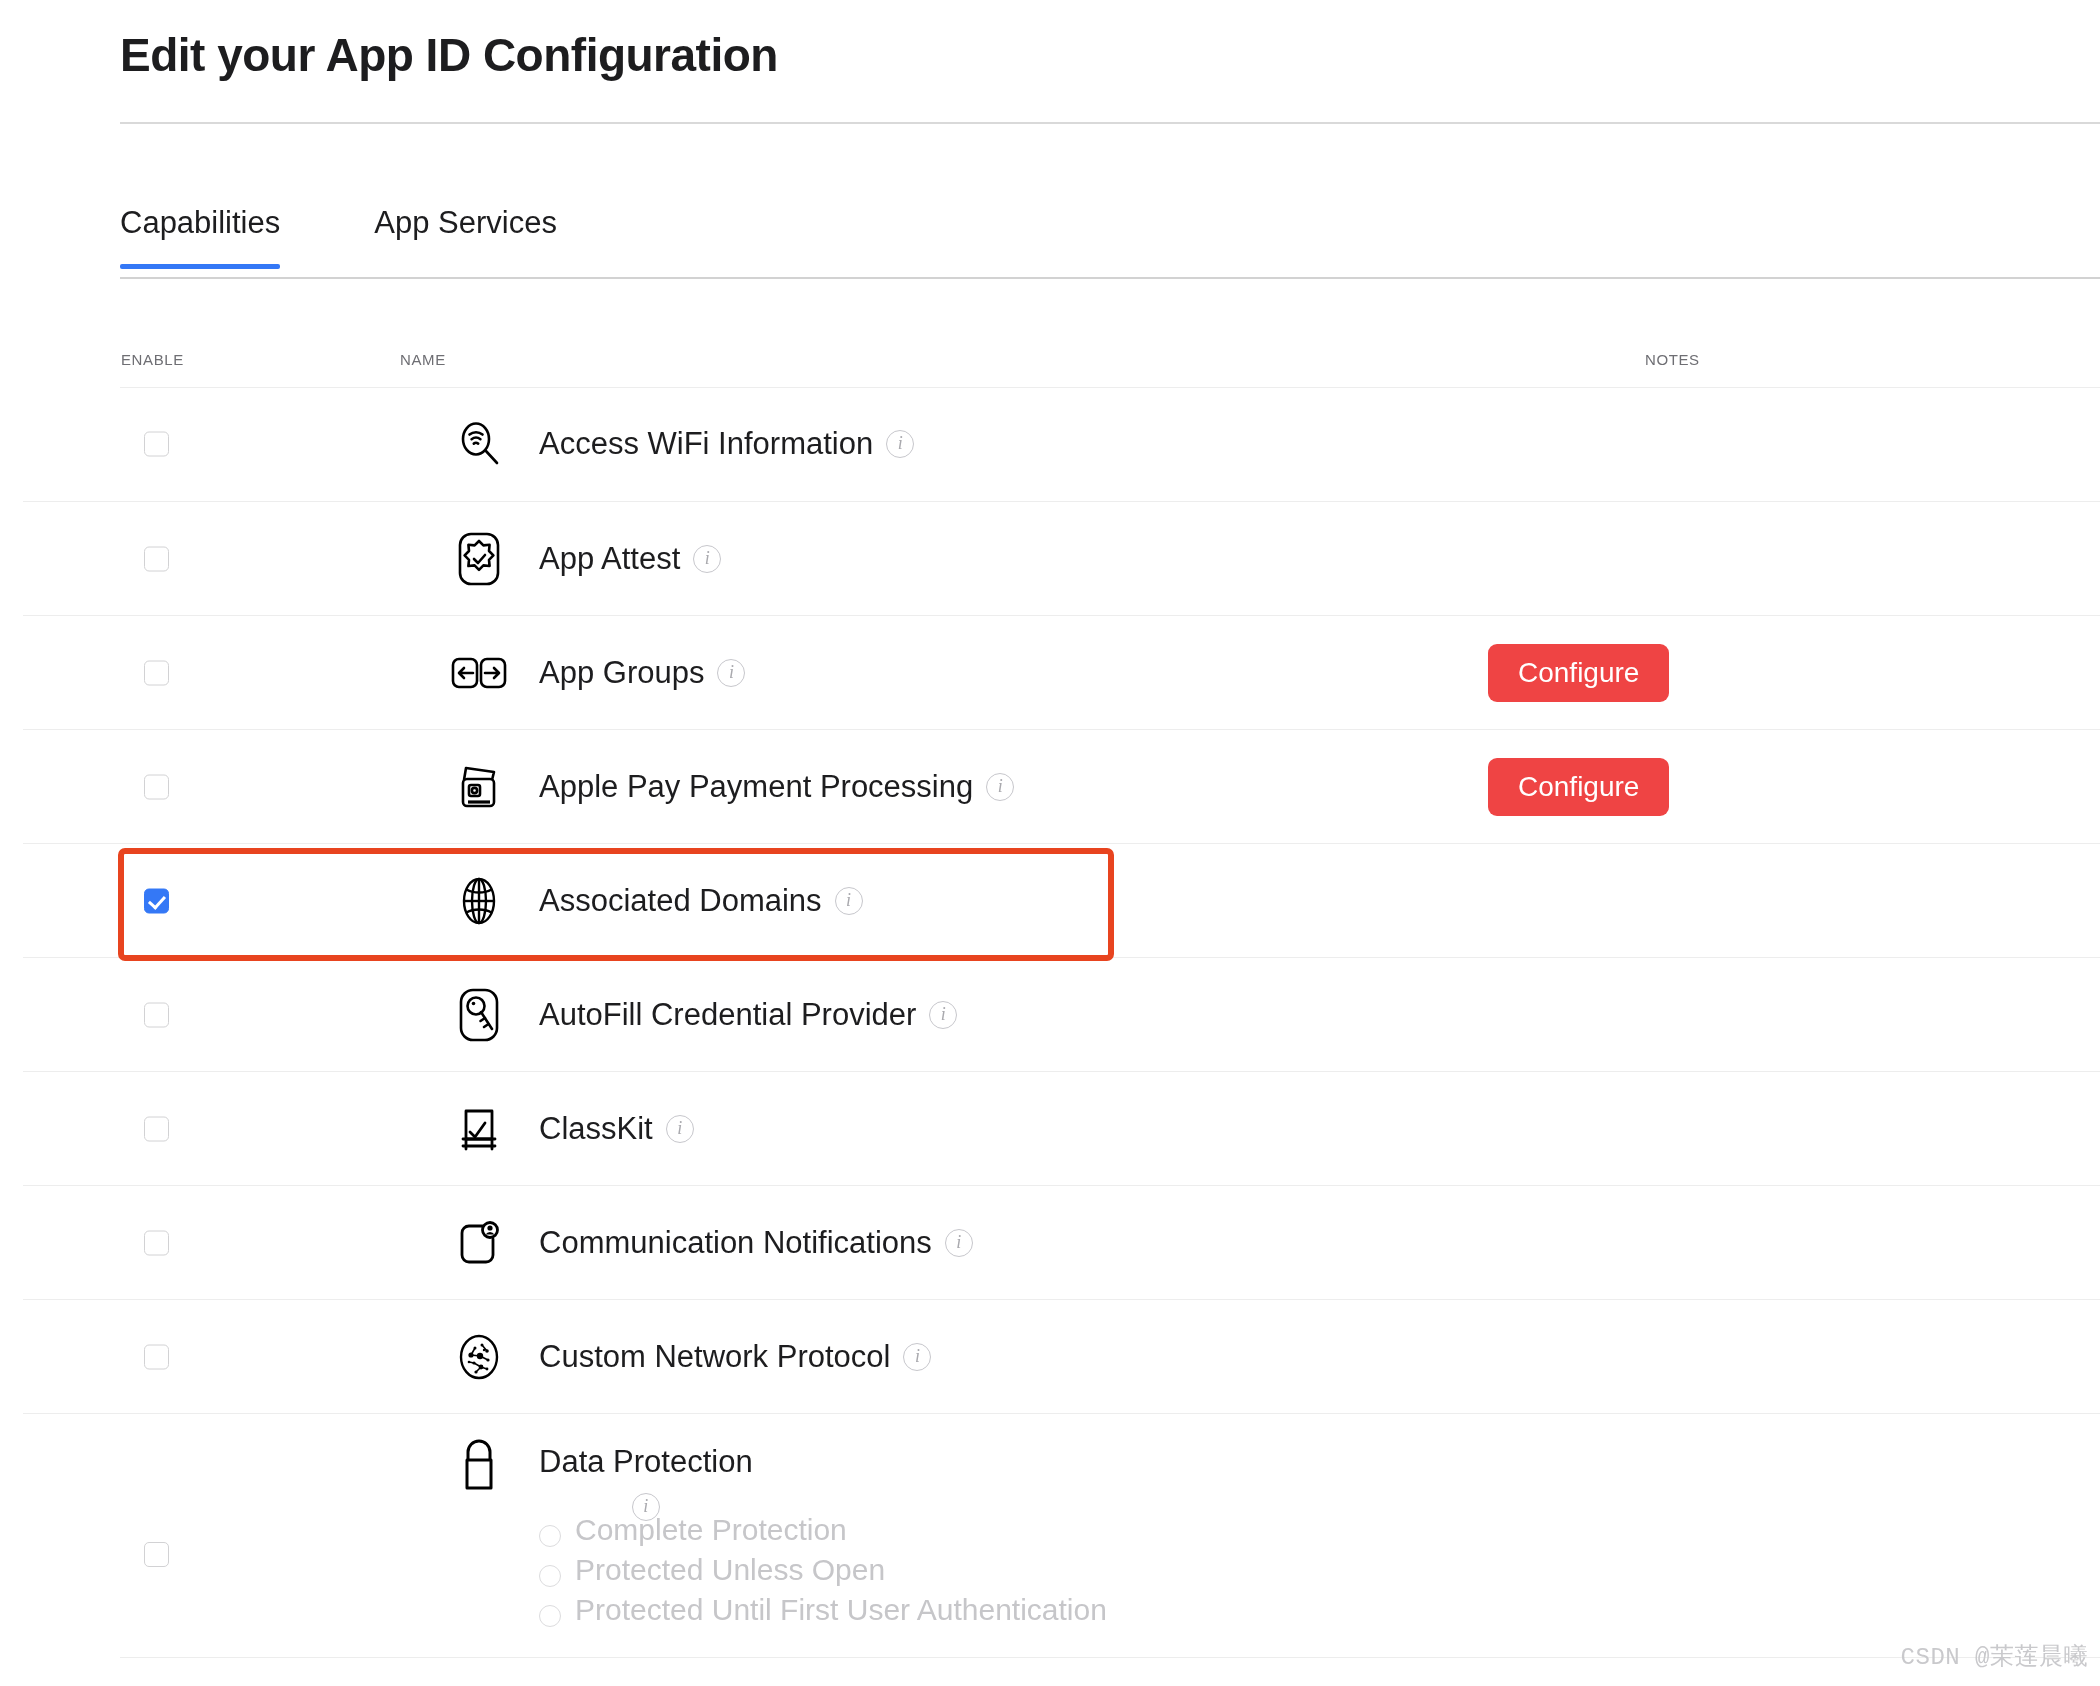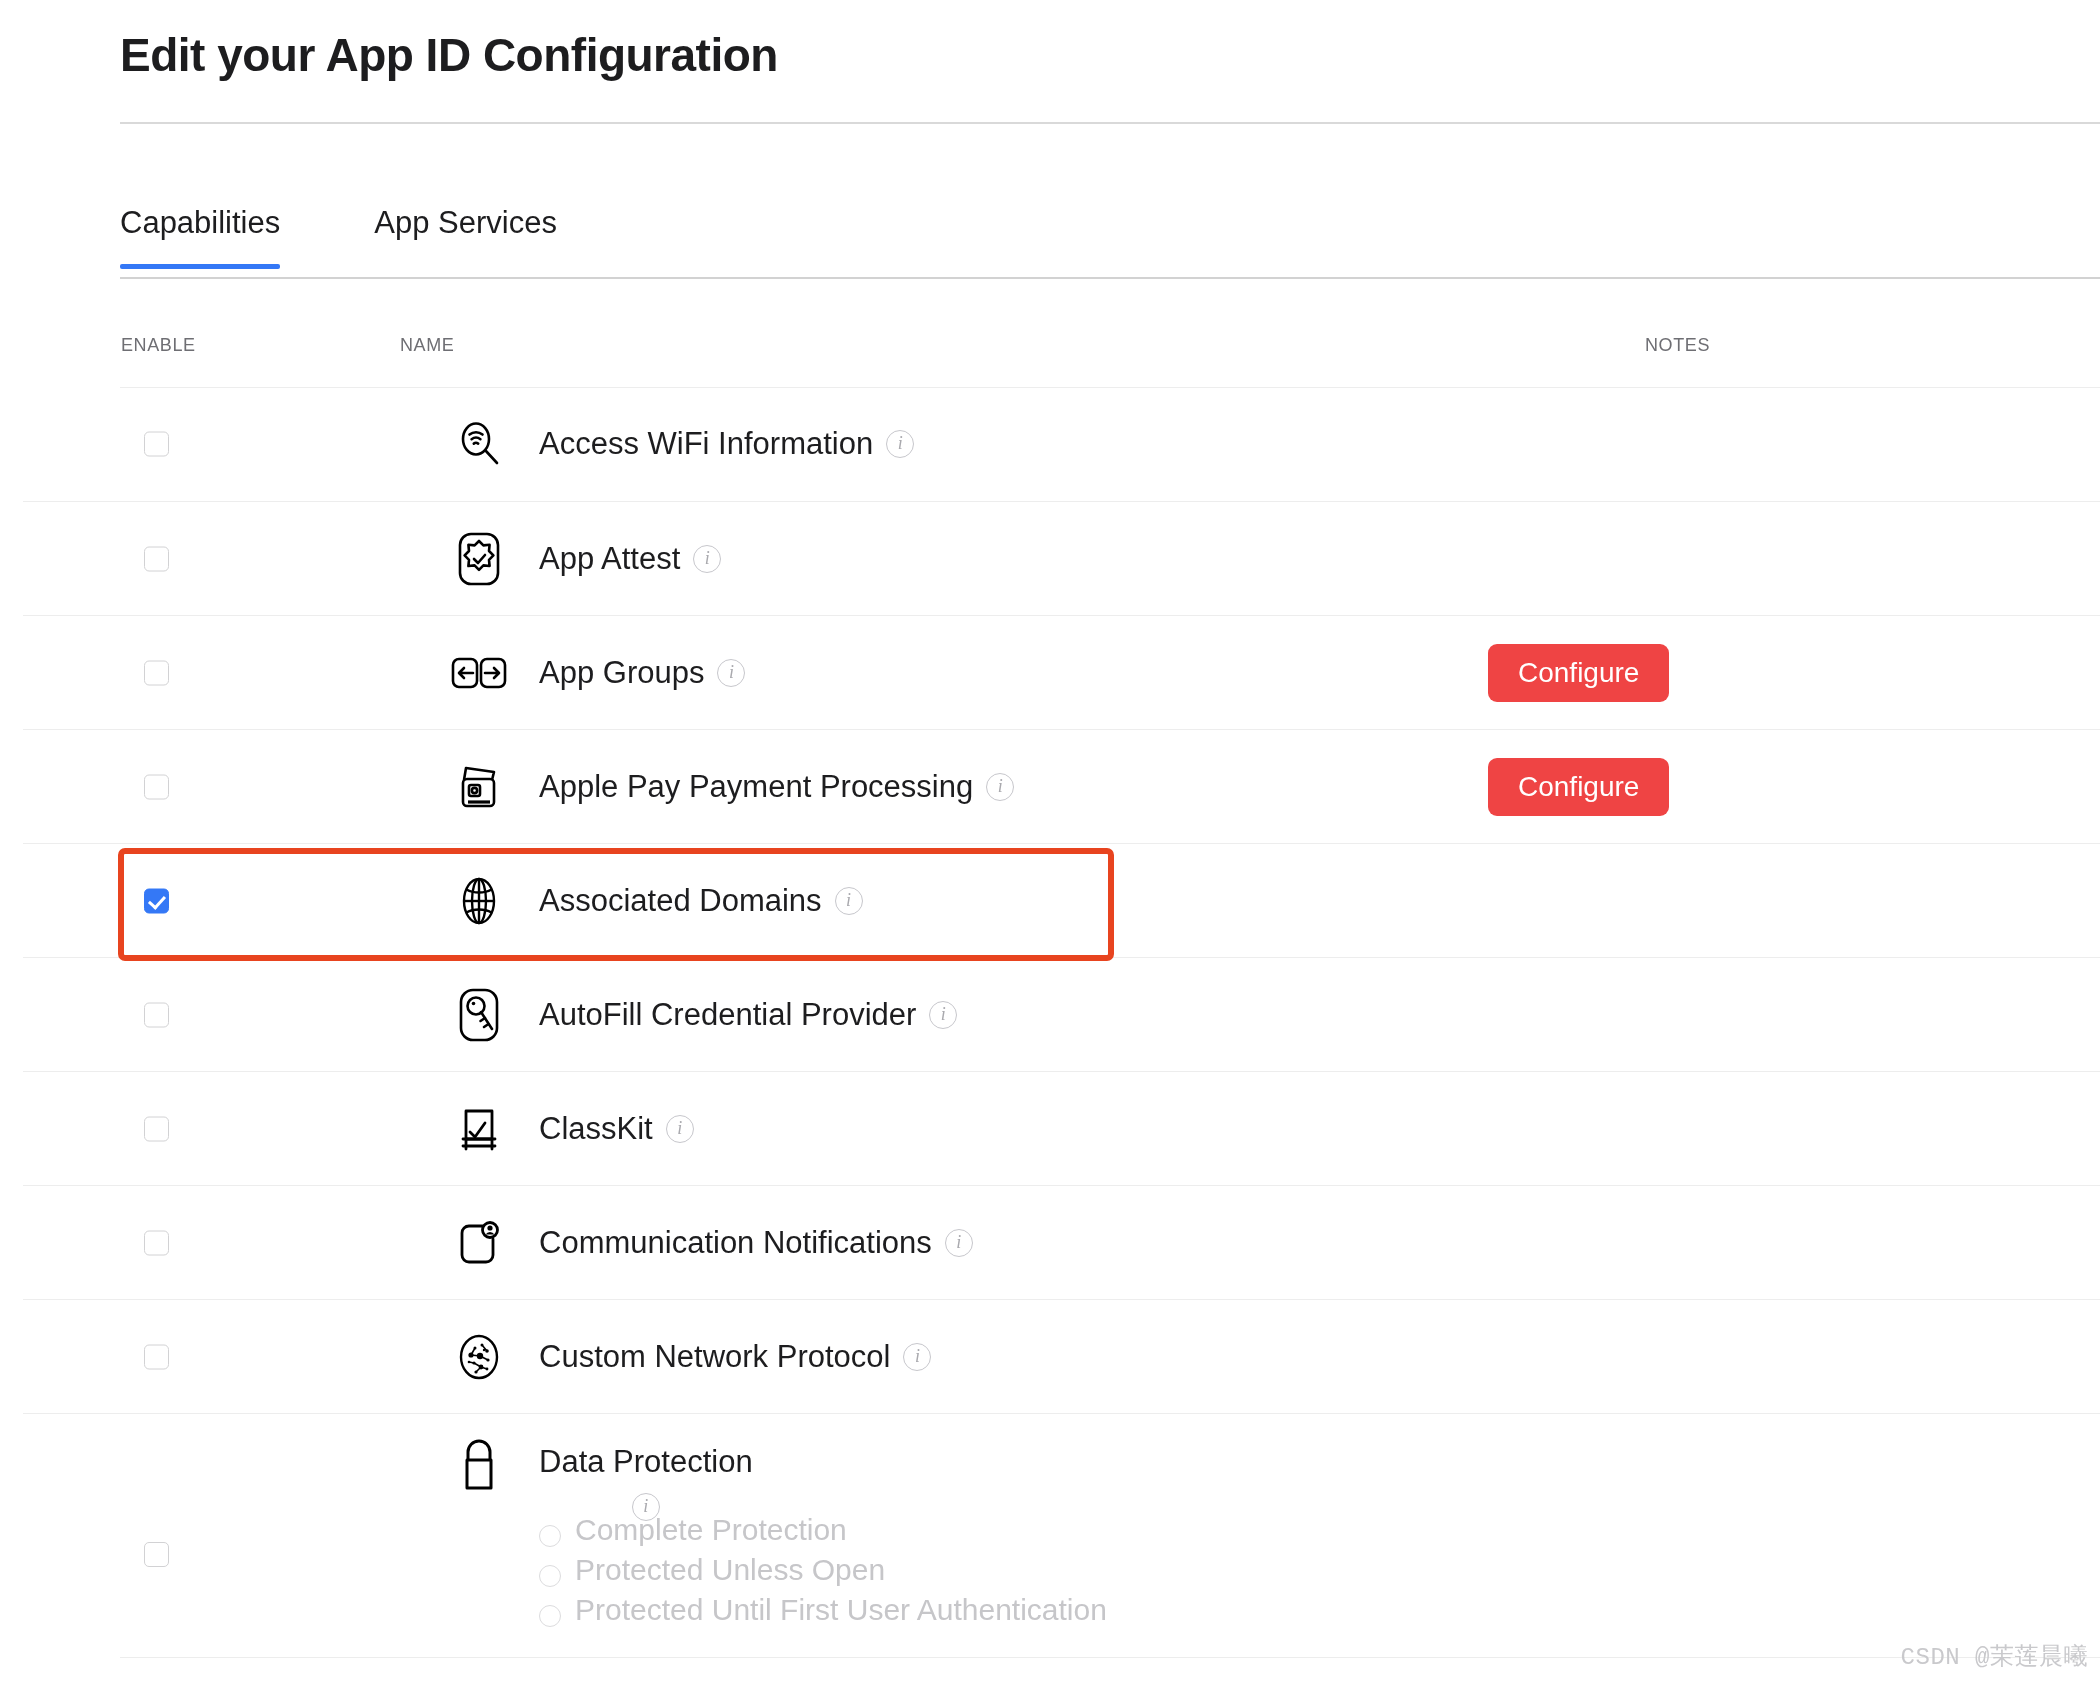--- a/index.html
+++ b/index.html
@@ -34,21 +34,21 @@
     content:"";position:absolute;left:0;right:0;bottom:0;height:5px;
     background:#3478f6;border-radius:2px;
   }
   .tabs-rule{
     position:absolute;left:120px;top:277px;width:1980px;height:2px;
     background:#d2d2d2;
   }
 
   
   .thead{position:absolute;left:0;top:335px;width:2100px;height:52px;}
-  .th{position:absolute;font-size:18px;color:#6e6e73;letter-spacing:.6px;top:0;}
+  .th{position:absolute;font-size:15px;color:#6e6e73;letter-spacing:.6px;top:16px;}
   .th-enable{left:121px;}
   .th-name{left:400px;}
   .th-notes{left:1645px;}
   .thead-rule{
     position:absolute;left:120px;top:52px;width:1980px;height:1px;background:#ededed;
   }
 
   
   .rows{position:absolute;left:0;top:387px;width:2100px;margin-left:23px;}
   .row{

